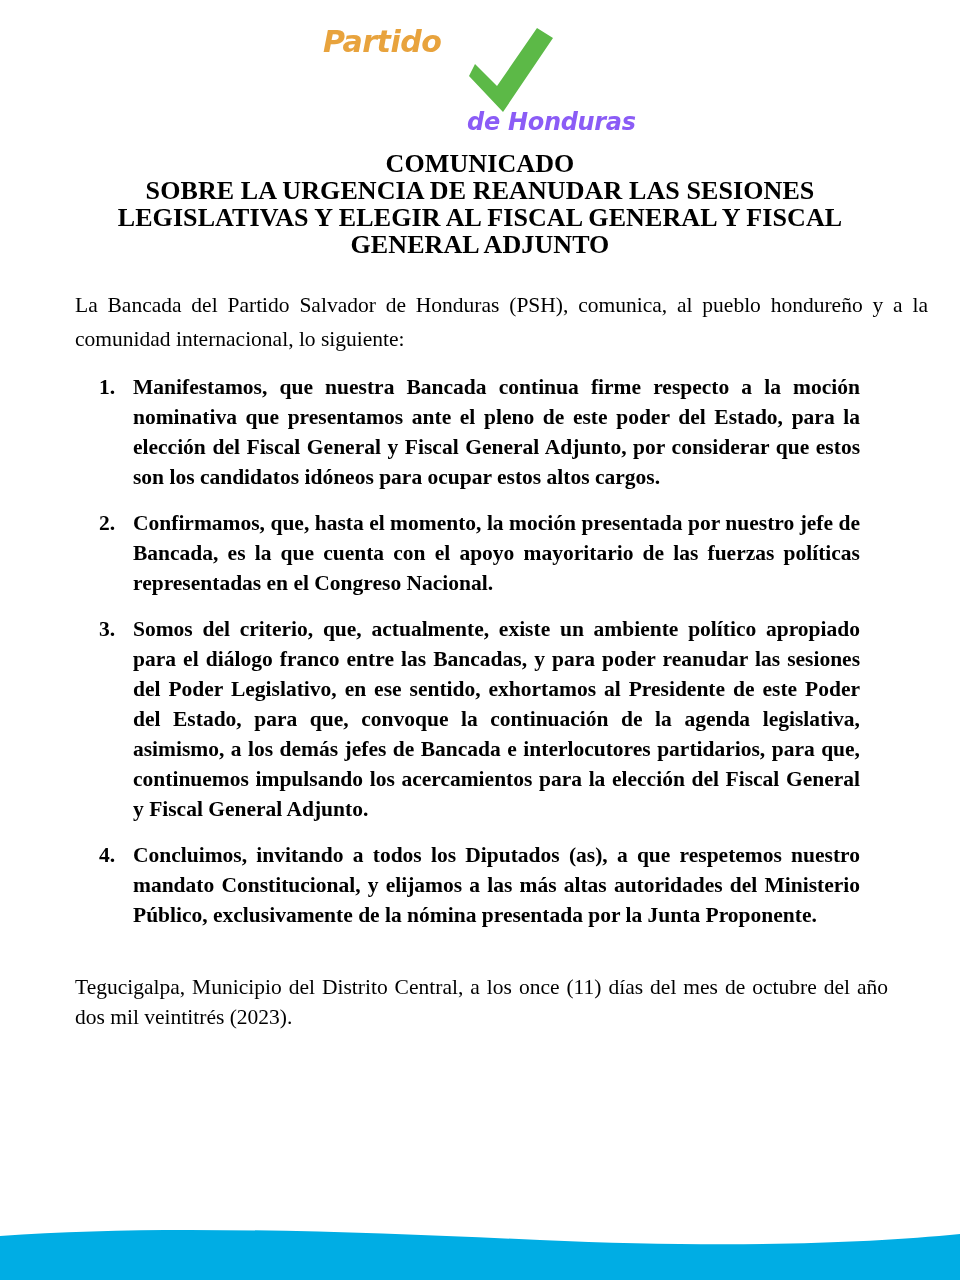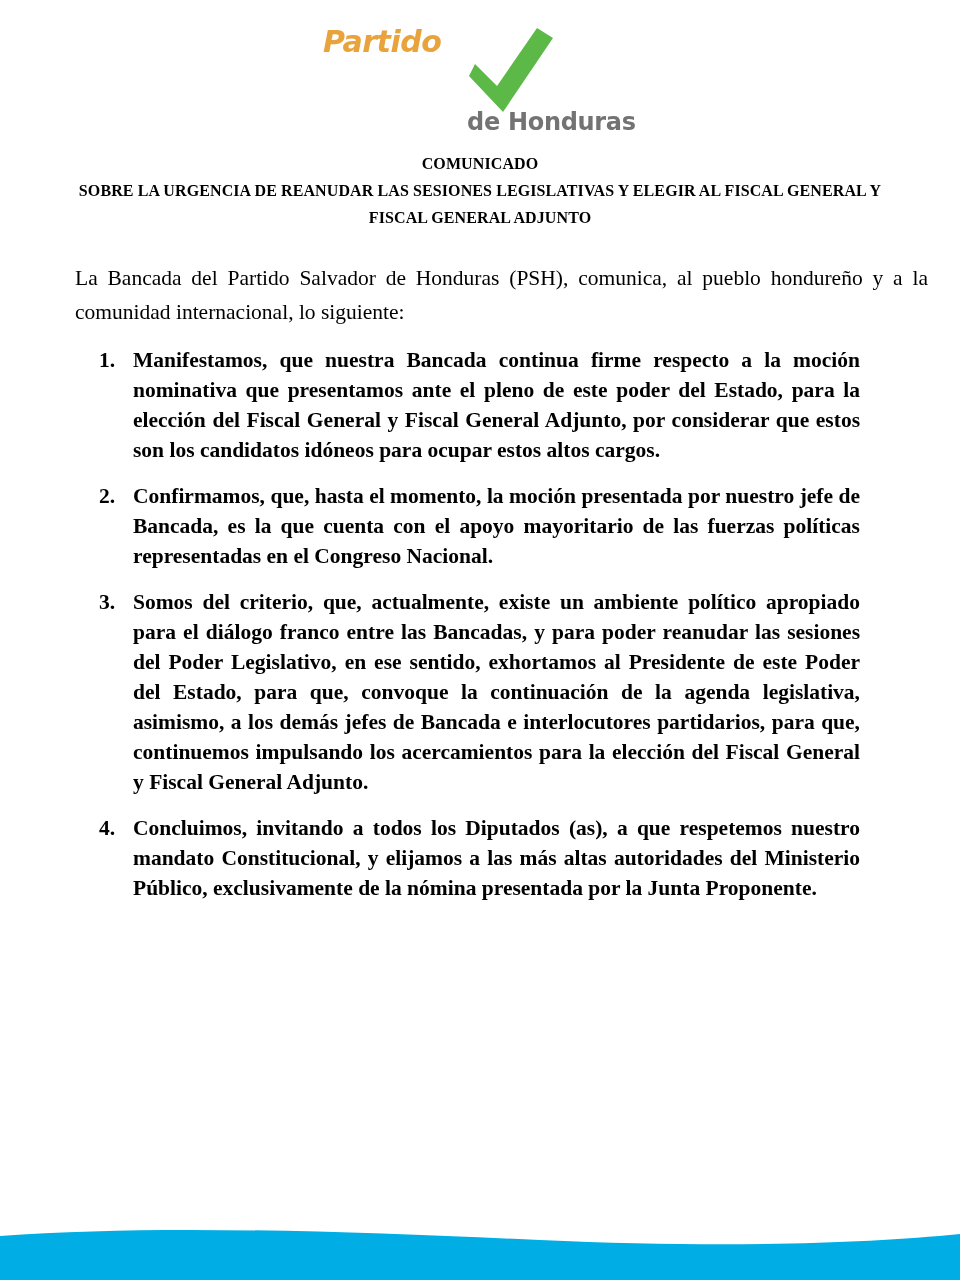--- a/index.html
+++ b/index.html
@@ -68,30 +68,31 @@
     width: 96px;
     height: 92px;
     pointer-events: none;
   }
   .logo-de-honduras {
     position: absolute;
     left: 152px;
     top: 96px;
     font-size: 24px;
     font-weight: bold;
+    font-style: italic;
     letter-spacing: -0.3px;
-    color: #737373;
+    color: #8b5cf6;
   }
 
   
   .title-block {
     margin: 16px 70px 0 70px;
     text-align: center;
     font-weight: bold;
-    font-size: 16px;
+    font-size: 26px;
     line-height: 27px;
     letter-spacing: 0.1px;
   }
   .title-line-1 { }
   .title-line-2 {
     padding: 0 6px;
   }
 
   
   .intro {
@@ -199,20 +200,21 @@
       <span>Confirmamos, que, hasta el momento, la moción presentada por nuestro jefe de Bancada, es la que cuenta con el apoyo mayoritario de las fuerzas políticas representadas en el Congreso Nacional.</span>
     </li>
     <li>
       <span>Somos del criterio, que, actualmente, existe un ambiente político apropiado para el diálogo franco entre las Bancadas, y para poder reanudar las sesiones del Poder Legislativo, en ese sentido, exhortamos al Presidente de este Poder del Estado, para que, convoque la continuación de la agenda legislativa, asimismo, a los demás jefes de Bancada e interlocutores partidarios, para que, continuemos impulsando los acercamientos para la elección del Fiscal General y Fiscal General Adjunto.</span>
     </li>
     <li class="bold">
       <span>Concluimos, invitando a todos los Diputados (as), a que respetemos nuestro mandato Constitucional, y elijamos a las más altas autoridades del Ministerio Público, exclusivamente de la nómina presentada por la Junta Proponente.</span>
     </li>
   </ol>
 
+  <p class="closing">Tegucigalpa, Municipio del Distrito Central, a los once (11) días del mes de octubre del año dos mil veintitrés (2023).</p>
 
   <div class="signature">
   </div>
 
   <svg class="wave" viewBox="0 0 960 70" preserveAspectRatio="none">
     <path d="M0 26 C 160 14, 360 22, 540 30 C 720 38, 860 34, 960 24 L960 70 L0 70 Z" fill="#00ade4"></path>
   </svg>
 
 </div>
 

